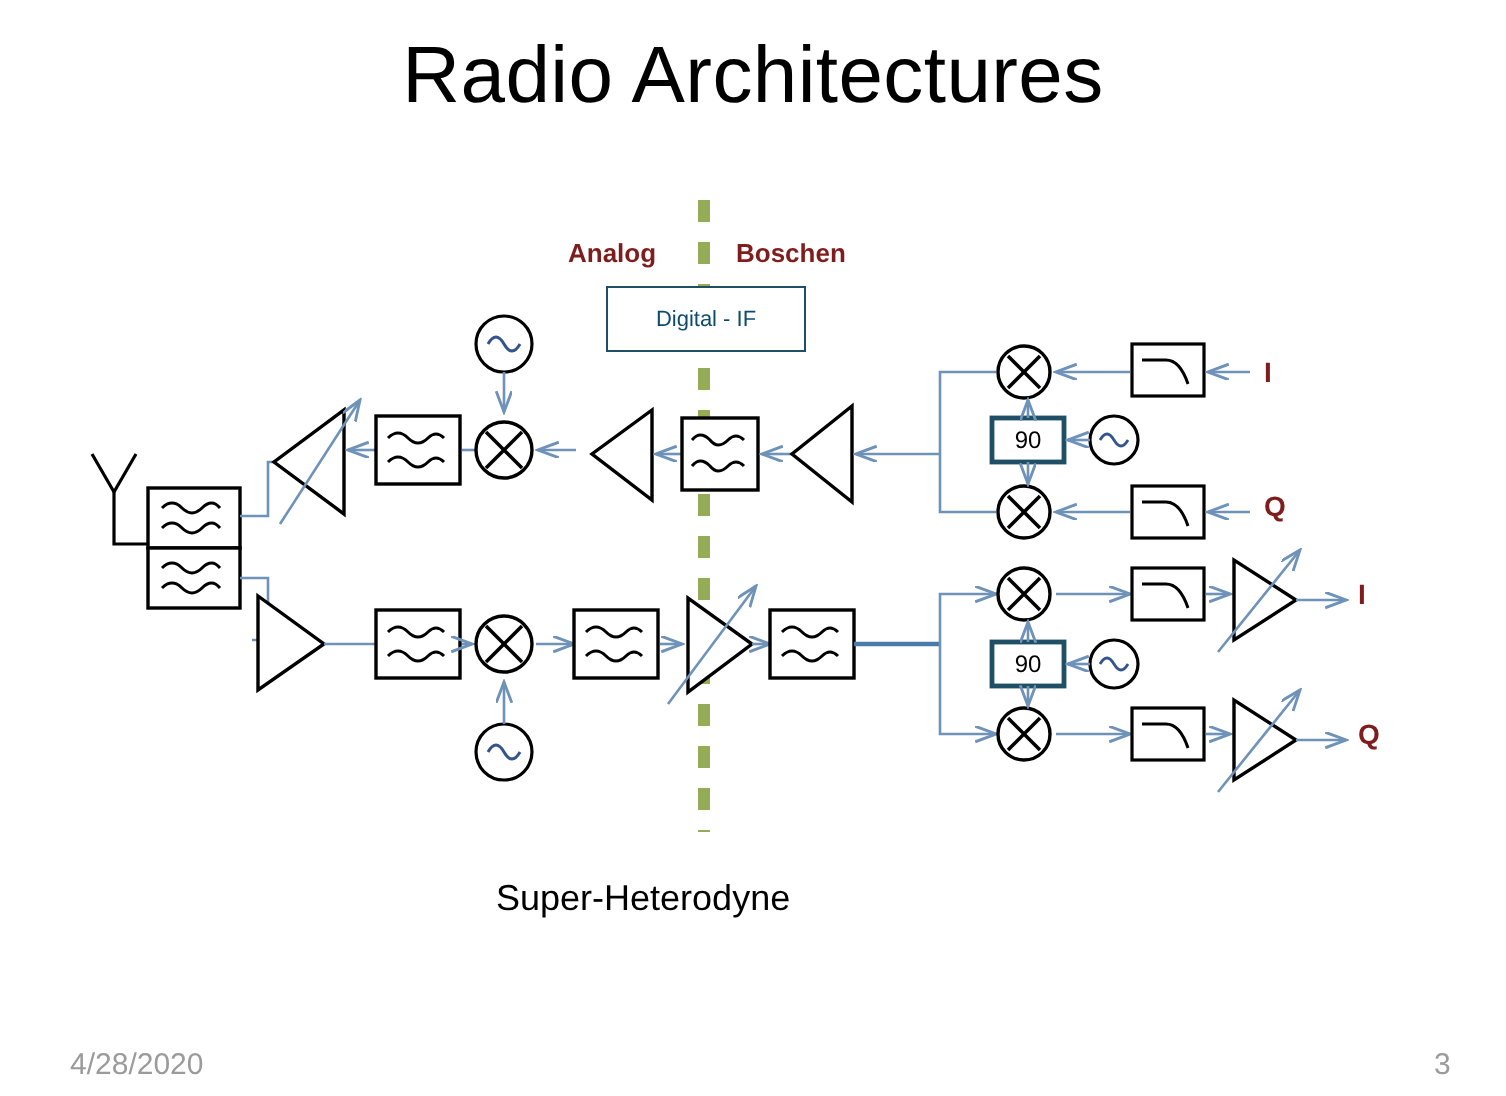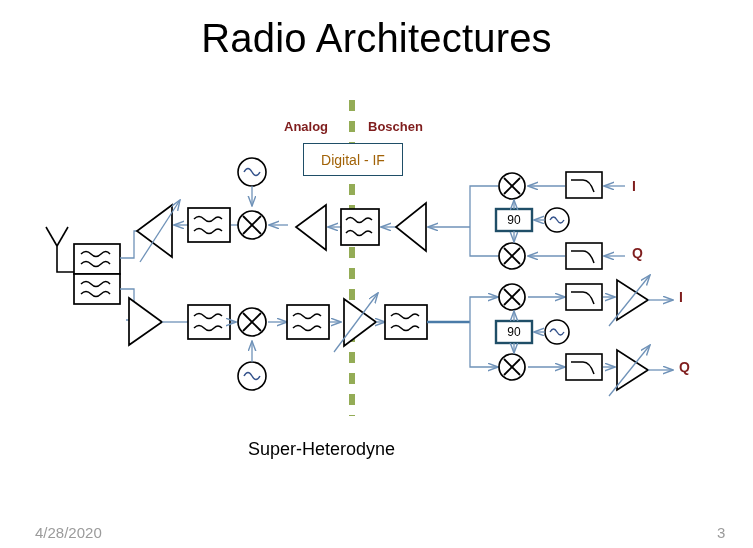--- a/index.html
+++ b/index.html
@@ -25,21 +25,21 @@
     position:absolute;left:248px;top:439px;font-size:18px;font-weight:normal;
     white-space:nowrap;
   }
   .note{
     position:absolute;left:543px;top:462px;font-size:12.5px;white-space:nowrap;
   }
   .digital-if-box{
     position:absolute;left:303px;top:143px;width:98px;height:31px;
     border:1.4px solid #1f4e67;background:#fff;
     display:flex;align-items:center;justify-content:center;
-    font-size:14px;color:#a16207;
+    font-size:11px;color:#0c4a6e;
   }
 
   
   .footer{position:absolute;font-size:15px;color:#9b9b9b;white-space:nowrap;}
   .f-date{left:35px;top:524px;}
   .f-copy{left:296px;top:526px;}
   .f-page{left:717px;top:524px;}
 
   
   svg.canvas{position:absolute;left:0;top:0;width:753px;height:548px;}

